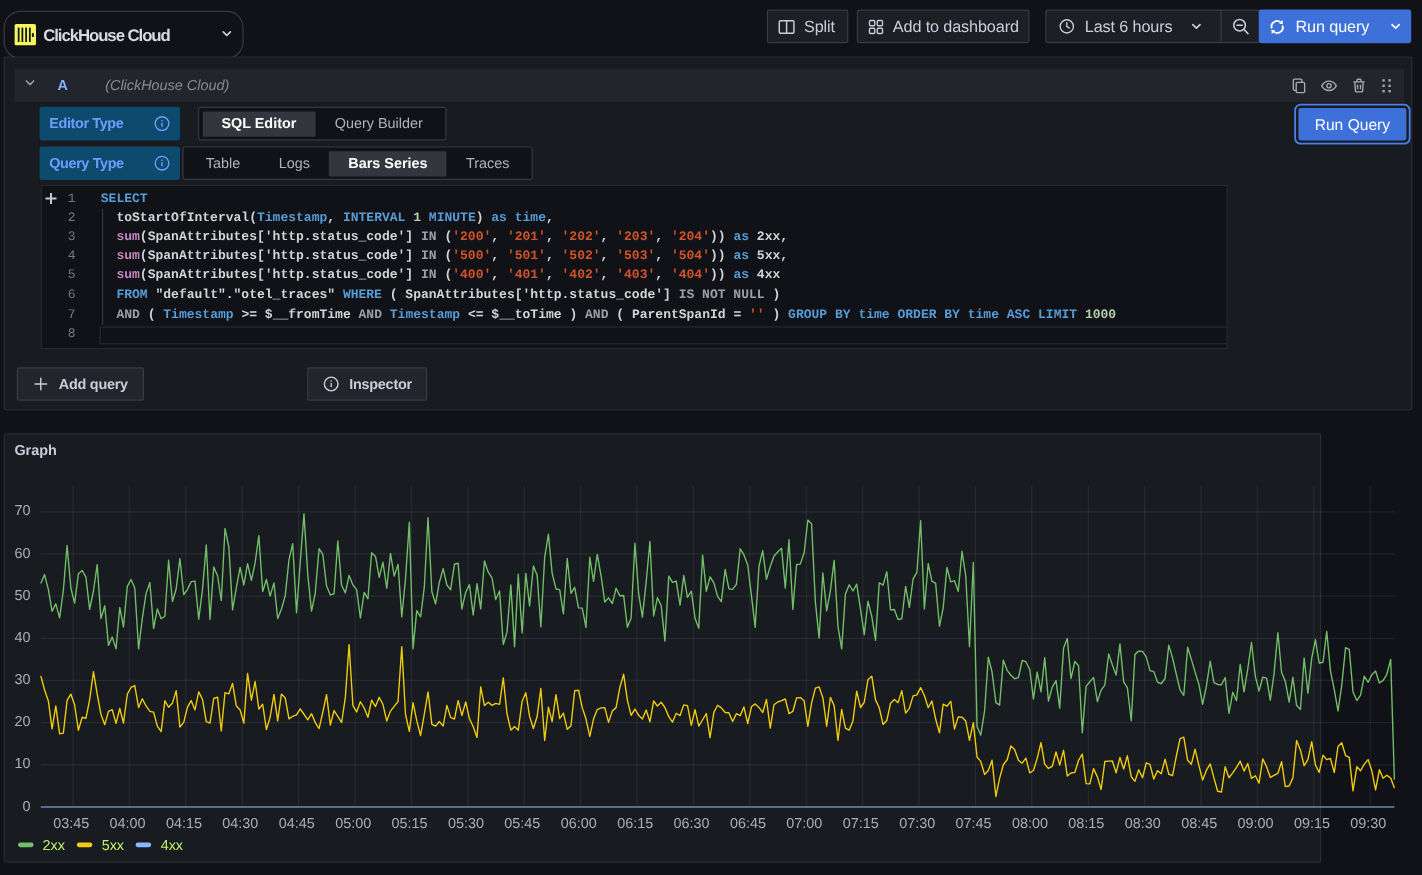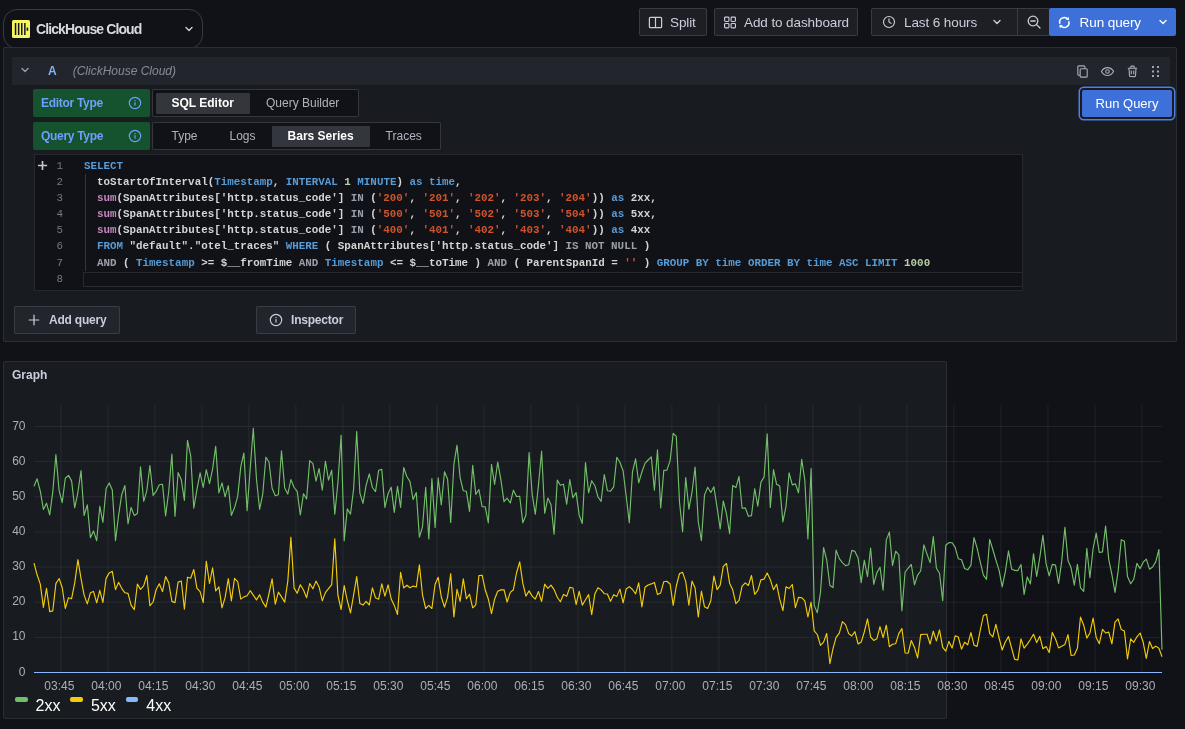--- a/index.html
+++ b/index.html
@@ -7,21 +7,21 @@
 .abs { position:absolute; }
 .btn { position:absolute; height:28px; top:8px; display:flex; align-items:center; gap:7px; white-space:nowrap;
   background:#1d1f25; border:1px solid rgba(204,204,220,0.16); border-radius:2px;
   font-size:13.5px; font-weight:500; color:#ccccdc; padding:0 8px; letter-spacing:-0.1px; }
 .panel { position:absolute; background:#181b1f; border:1px solid rgba(204,204,220,0.10); border-radius:2px; }
 .seg { position:absolute; display:flex; align-items:stretch; background:#111217;
   border:1px solid rgba(204,204,220,0.20); border-radius:2px; height:28px; padding:2.5px; }
 .seg .o { display:flex; align-items:center; padding:0 16px; font-size:12px; color:rgba(204,204,220,0.85); border-radius:2px; white-space:nowrap; }
 .seg .sel { background:#34363d; color:#fff; font-weight:700; border-radius:1px; }
 .seg .go { padding:0 7.5px; letter-spacing:-0.25px; }
-.lbl { position:absolute; height:28px; background:#14532d; display:flex; align-items:center;
+.lbl { position:absolute; height:28px; background:#0c4a6e; display:flex; align-items:center;
   font-size:12px; font-weight:700; letter-spacing:-0.3px; color:#6E9FFF; padding:0 8px; justify-content:space-between; border-radius:2px; }
 .cl { height:16.1px; line-height:16.1px; white-space:pre; }
 .ln { display:inline-block; width:28px; text-align:right; color:#75787f; font-weight:400; }
 .ct { display:inline-block; padding-left:21px; }
 .bbtn { position:absolute; top:258px; white-space:nowrap; height:28px; display:flex; align-items:center; gap:8px;
   background:#22252b; border:1px solid rgba(204,204,220,0.14); border-radius:2px;
   font-size:12px; font-weight:700; color:#ccccdc; padding:0 12px; letter-spacing:-0.2px; }
 </style></head>
 <body>
 
@@ -88,21 +88,21 @@
         <path d="M2 3.5l3 3 3-3" stroke="#fff" stroke-width="1.4" stroke-linecap="round" stroke-linejoin="round"></path>
       </svg></span>
 </div>
 
 <div class="panel" style="left:3px;top:47px;width:1174px;height:295px">
   <div class="abs" style="left:8px;top:9px;width:1158px;height:28px;background:#22252b;display:flex;align-items:center">
     <span style="margin-left:7px"><svg width="12" height="12" viewBox="0 0 12 12">
           <path d="M3 4.5l3 3 3-3" stroke="#9a9ba2" stroke-width="1.4" fill="none" stroke-linecap="round" stroke-linejoin="round"></path>
         </svg></span>
     <span style="margin-left:17px;font-size:12px;font-weight:700;color:#86b2f8">A</span>
-    <span style="margin-left:16px;font-size:12px;font-style:italic;color:rgba(204,204,220,0.6)">(ClickHouse Cloud)</span>
+    <span style="margin-left:31px;font-size:12px;font-style:italic;color:rgba(204,204,220,0.6)">(ClickHouse Cloud)</span>
     <span style="margin-left:auto;display:flex;align-items:center;gap:10px;margin-right:9px">
         <svg width="15" height="15" viewBox="0 0 16 16" fill="none">
           <rect x="5.5" y="5" width="7.5" height="9" rx="1" stroke="#aaabb4" stroke-width="1.2"></rect>
           <path d="M10.5 5V3a1 1 0 0 0-1-1H4a1 1 0 0 0-1 1v8a1 1 0 0 0 1 1h1.5" stroke="#aaabb4" stroke-width="1.2"></path>
         </svg>
         <svg width="15" height="15" viewBox="0 0 16 16" fill="none">
           <path d="M1.5 8s2.4-4.2 6.5-4.2S14.5 8 14.5 8s-2.4 4.2-6.5 4.2S1.5 8 1.5 8z" stroke="#aaabb4" stroke-width="1.2"></path>
           <circle cx="8" cy="8" r="1.9" stroke="#aaabb4" stroke-width="1.2"></circle>
         </svg>
         <svg width="15" height="15" viewBox="0 0 16 16" fill="none">
@@ -119,31 +119,31 @@
             <rect x="7" y="10" width="2" height="2"></rect>
           </g>
         </svg>
       </span>
   </div>
   <div class="lbl" style="left:29px;top:41px;width:117px">Editor Type <svg width="14" height="14" viewBox="0 0 16 16">
         <circle cx="8" cy="8" r="6.5" stroke="#6E9FFF" stroke-width="1.3" fill="none"></circle>
         <rect x="7.35" y="7" width="1.3" height="4" fill="#6E9FFF"></rect>
         <rect x="7.35" y="4.6" width="1.3" height="1.3" fill="#6E9FFF"></rect>
       </svg></div>
-  <div class="seg" style="left:148px;top:41px">
+  <div class="seg" style="left:161px;top:41px">
     <div class="o sel">SQL Editor</div>
       <div class="o">Query Builder</div>
   </div>
   <div class="lbl" style="left:29px;top:74px;width:117px">Query Type <svg width="14" height="14" viewBox="0 0 16 16">
         <circle cx="8" cy="8" r="6.5" stroke="#6E9FFF" stroke-width="1.3" fill="none"></circle>
         <rect x="7.35" y="7" width="1.3" height="4" fill="#6E9FFF"></rect>
         <rect x="7.35" y="4.6" width="1.3" height="1.3" fill="#6E9FFF"></rect>
       </svg></div>
   <div class="seg" style="left:148px;top:74px">
-    <div class="o">Type</div>
+    <div class="o">Table</div>
       <div class="o">Logs</div>
       <div class="o sel">Bars Series</div>
       <div class="o">Traces</div>
   </div>
   <div class="abs" style="left:1078px;top:42px;width:90px;height:27px;background:#3D71D9;border-radius:2px;
        box-shadow:0 0 0 2px #181b1f, 0 0 0 3.5px #4d7fe8;display:flex;align-items:center;justify-content:center;
        font-size:13px;font-weight:500;color:#fff">Run Query</div>
 
   <div class="abs" style="left:30px;top:106px;width:989px;height:137px;background:#111217;border:1px solid rgba(204,204,220,0.12);
        font-family:'Liberation Mono',monospace;font-size:10.85px;font-weight:700;color:#d4d4d4;padding-top:3px;overflow:hidden">
@@ -173,21 +173,21 @@
   <div class="bbtn" style="left:252px">
       <svg width="14" height="14" viewBox="0 0 16 16">
         <circle cx="8" cy="8" r="6.5" stroke="#ccccdc" stroke-width="1.3" fill="none"></circle>
         <rect x="7.35" y="7" width="1.3" height="4" fill="#ccccdc"></rect>
         <rect x="7.35" y="4.6" width="1.3" height="1.3" fill="#ccccdc"></rect>
       </svg>
       <span>Inspector</span>
     </div>
 </div>
 
-<div class="panel" style="left:3px;top:361px;width:944px;height:358px">
+<div class="panel" style="left:3px;top:361px;width:1098px;height:358px">
   <div class="abs" style="left:8px;top:6px;font-size:12px;font-weight:700;color:#ccccdc">Graph</div>
   <svg width="1173" height="358" style="position:absolute;left:0;top:0">
 <g stroke="rgba(204,204,220,0.09)" stroke-width="1">
         <line x1="30" y1="310.5" x2="1158" y2="310.5"></line>
 <line x1="30" y1="275.4" x2="1158" y2="275.4"></line>
 <line x1="30" y1="240.2" x2="1158" y2="240.2"></line>
 <line x1="30" y1="205.0" x2="1158" y2="205.0"></line>
 <line x1="30" y1="169.9" x2="1158" y2="169.9"></line>
 <line x1="30" y1="134.8" x2="1158" y2="134.8"></line>
 <line x1="30" y1="99.6" x2="1158" y2="99.6"></line>
@@ -248,20 +248,20 @@
 <text x="948.3" y="328.0" text-anchor="middle">08:30</text>
 <text x="995.3" y="328.0" text-anchor="middle">08:45</text>
 <text x="1042.3" y="328.0" text-anchor="middle">09:00</text>
 <text x="1089.3" y="328.0" text-anchor="middle">09:15</text>
 <text x="1136.3" y="328.0" text-anchor="middle">09:30</text>
       </g>
 <polyline points="30,310.5 1158,310.5" fill="none" stroke="#8AB8FF" stroke-width="1"></polyline>
 <polyline points="30.0,201.2 33.1,212.8 36.3,222.1 39.4,245.4 42.5,226.3 45.7,249.6 48.8,248.9 51.9,221.6 55.1,216.5 58.2,225.5 61.3,246.5 64.5,235.7 67.6,236.7 70.7,221.1 73.9,197.7 77.0,216.4 80.1,233.1 83.3,241.9 86.4,230.8 89.5,229.4 92.7,240.8 95.8,228.4 98.9,240.5 102.1,216.4 105.2,210.9 108.3,209.3 111.5,227.6 114.6,220.3 117.7,226.3 120.9,230.8 124.0,231.4 127.1,243.1 130.3,247.7 133.4,222.0 136.5,227.4 139.7,223.9 142.8,213.5 145.9,243.8 149.1,240.0 152.2,227.5 155.3,221.8 158.5,229.6 161.6,214.6 164.7,220.7 167.9,239.4 171.0,240.6 174.1,220.1 177.3,219.0 180.4,247.2 183.5,215.2 186.7,216.2 189.8,207.5 192.9,226.1 196.1,229.7 199.2,240.6 202.3,199.2 205.5,221.5 208.6,205.9 211.7,228.9 214.9,224.9 218.0,245.9 221.1,235.7 224.3,216.7 227.4,238.8 230.5,216.4 233.7,219.7 236.8,237.1 239.9,234.9 243.1,233.8 246.2,228.7 249.3,233.2 252.5,237.9 255.6,232.7 258.7,240.1 261.9,245.1 265.0,231.5 268.1,216.9 271.3,242.2 274.4,230.1 277.5,234.9 280.7,240.1 283.8,219.1 286.9,175.2 290.1,226.1 293.2,231.3 296.3,222.8 299.5,228.0 302.6,235.7 305.7,221.5 308.9,226.8 312.0,219.1 315.1,224.9 318.3,238.9 321.4,230.6 324.5,226.6 327.7,222.6 330.8,176.9 333.9,233.2 337.1,247.5 340.2,223.6 343.3,238.5 346.5,250.9 349.6,233.1 352.7,214.6 355.9,241.6 359.0,243.1 362.1,239.3 365.3,243.0 368.4,225.8 371.5,235.8 374.7,237.2 377.8,221.9 380.9,234.2 384.1,222.9 387.2,237.0 390.3,243.4 393.5,252.5 396.6,210.4 399.7,226.0 402.9,223.2 406.0,225.8 409.1,224.1 412.3,225.0 415.4,202.9 418.5,232.8 421.7,246.5 424.8,243.4 427.9,246.5 431.1,222.3 434.2,215.3 437.3,235.0 440.5,245.1 443.6,235.1 446.7,211.7 449.9,255.0 453.0,227.4 456.1,239.4 459.3,216.9 462.4,236.8 465.5,232.2 468.7,245.8 471.8,242.8 474.9,213.6 478.1,213.2 481.2,227.7 484.3,237.0 487.5,251.6 490.6,237.2 493.7,229.3 496.9,227.9 500.0,227.7 503.1,240.0 506.3,230.4 509.4,227.7 512.5,211.0 515.7,199.9 518.8,221.2 521.9,234.1 525.1,228.9 528.2,234.1 531.3,237.1 534.5,229.6 537.6,239.5 540.7,222.2 543.9,226.4 547.0,223.2 550.1,227.6 553.3,235.2 556.4,239.8 559.5,232.4 562.7,234.3 565.8,225.4 568.9,226.0 572.1,242.5 575.2,229.4 578.3,243.1 581.5,237.8 584.6,232.6 587.7,252.7 590.9,231.7 594.0,225.7 597.1,227.9 600.3,231.7 603.4,232.0 606.5,239.3 609.7,232.7 612.8,234.4 615.9,227.1 619.1,240.9 622.2,227.0 625.3,224.6 628.5,227.5 631.6,231.8 634.7,220.9 637.9,244.8 641.0,225.3 644.1,223.0 647.3,221.9 650.4,220.5 653.5,232.6 656.7,230.9 659.8,219.7 662.9,219.3 666.1,222.0 669.2,243.3 672.3,224.0 675.5,211.5 678.6,210.4 681.7,219.4 684.9,243.2 688.0,219.1 691.1,226.1 694.3,255.0 697.4,229.2 700.5,244.8 703.7,246.4 706.8,238.8 709.9,214.0 713.1,227.6 716.2,223.2 719.3,204.4 722.5,201.5 725.6,221.2 728.7,227.8 731.9,241.7 735.0,238.4 738.1,224.1 741.3,220.9 744.4,223.5 747.5,213.5 750.7,232.3 753.8,228.3 756.9,217.9 760.1,217.1 763.2,211.0 766.3,217.6 769.5,227.7 772.6,222.2 775.7,237.2 778.9,248.6 782.0,224.8 785.1,226.5 788.3,222.5 791.4,245.6 794.5,235.4 797.7,235.7 800.8,238.9 803.9,255.0 807.1,240.2 810.2,268.8 813.3,272.5 816.5,283.4 819.6,280.1 822.7,271.5 825.9,301.7 829.0,286.7 832.1,275.3 835.3,271.1 838.4,259.7 841.5,262.6 844.7,271.6 847.8,274.0 850.9,269.7 854.1,282.0 857.2,280.1 860.3,270.0 863.5,256.8 866.6,275.0 869.7,278.4 872.9,276.7 876.0,264.7 879.1,275.6 882.3,263.2 885.4,284.7 888.5,282.2 891.7,281.7 894.8,271.6 897.9,266.5 901.1,291.0 904.2,291.2 907.3,278.5 910.5,285.4 913.6,295.9 916.7,272.6 919.9,272.3 923.0,272.2 926.1,282.0 929.3,269.2 932.4,278.9 935.5,267.8 938.7,285.3 941.8,289.1 944.9,279.4 948.1,286.1 951.2,273.8 954.3,275.0 957.5,287.2 960.6,280.2 963.7,282.8 966.9,270.6 970.0,283.2 973.1,284.4 976.3,268.0 979.4,253.5 982.5,252.3 985.7,271.6 988.8,274.8 991.9,262.3 995.1,276.0 998.2,288.0 1001.3,280.0 1004.5,274.6 1007.6,286.2 1010.7,297.4 1013.9,298.0 1017.0,276.9 1020.1,286.1 1023.3,282.1 1026.4,277.5 1029.5,272.3 1032.7,280.6 1035.8,274.3 1038.9,286.7 1042.1,284.5 1045.2,290.6 1048.3,270.4 1051.5,277.0 1054.6,285.9 1057.7,284.2 1060.9,282.4 1064.0,272.7 1067.1,293.5 1070.3,293.0 1073.4,286.2 1076.5,255.1 1079.7,263.2 1082.8,276.1 1085.9,271.0 1089.1,256.1 1092.2,275.5 1095.3,281.7 1098.5,267.3 1101.6,271.0 1104.7,270.1 1107.9,281.8 1111.0,260.1 1114.1,256.9 1117.3,267.6 1120.4,269.1 1123.5,297.0 1126.7,276.9 1129.8,280.3 1132.9,274.8 1136.1,271.0 1139.2,280.3 1142.3,296.3 1145.5,279.5 1148.6,286.5 1151.7,284.1 1154.9,286.3 1158.0,294.7" fill="none" stroke="#F2CC0C" stroke-width="1.15" stroke-linejoin="round"></polyline>
 <polyline points="30.0,124.2 33.1,116.8 36.3,129.1 39.4,147.4 42.5,141.2 45.7,152.9 48.8,129.9 51.9,92.6 55.1,128.4 58.2,140.6 61.3,116.2 64.5,113.4 67.6,118.9 70.7,145.8 73.9,130.3 77.0,108.6 80.1,153.5 83.3,142.8 86.4,175.8 89.5,168.9 92.7,178.7 95.8,144.2 98.9,160.5 102.1,126.6 105.2,120.9 108.3,128.0 111.5,178.7 114.6,153.3 117.7,132.7 120.9,123.5 124.0,161.8 127.1,145.4 130.3,153.6 133.4,151.5 136.5,104.9 139.7,139.3 142.8,128.8 145.9,103.5 149.1,133.4 152.2,129.3 155.3,122.7 158.5,122.3 161.6,153.9 164.7,129.8 167.9,92.1 171.0,154.3 174.1,110.5 177.3,117.8 180.4,138.4 183.5,78.4 186.7,93.9 189.8,146.2 192.9,127.9 196.1,110.9 199.2,125.5 202.3,107.7 205.5,121.7 208.6,107.1 211.7,84.4 214.9,130.9 218.0,120.9 221.1,134.8 224.3,123.7 227.4,153.4 230.5,145.8 233.7,134.4 236.8,104.6 239.9,91.0 243.1,148.6 246.2,106.6 249.3,66.2 252.5,117.2 255.6,147.3 258.7,132.4 261.9,95.2 265.0,100.0 268.1,126.2 271.3,133.8 274.4,132.8 277.5,88.8 280.7,125.9 283.8,132.1 286.9,117.5 290.1,125.5 293.2,129.4 296.3,153.0 299.5,131.7 302.6,137.0 305.7,98.6 308.9,101.7 312.0,119.2 315.1,106.5 318.3,128.2 321.4,99.2 324.5,118.1 327.7,108.3 330.8,152.1 333.9,120.7 337.1,73.2 340.2,178.7 343.3,146.9 346.5,152.1 349.6,127.1 352.7,69.5 355.9,131.1 359.0,141.3 362.1,123.4 365.3,111.8 368.4,125.5 371.5,129.6 374.7,108.2 377.8,107.4 380.9,145.5 384.1,131.5 387.2,125.2 390.3,150.5 393.5,124.4 396.6,145.4 399.7,105.5 402.9,114.8 406.0,119.6 409.1,137.6 412.3,130.5 415.4,175.1 418.5,164.8 421.7,125.4 424.8,177.0 427.9,116.5 431.1,165.4 434.2,115.8 437.3,143.0 440.5,109.7 443.6,117.3 446.7,160.4 449.9,102.4 453.0,83.2 456.1,115.6 459.3,128.8 462.4,129.3 465.5,149.5 468.7,103.4 471.8,132.4 474.9,127.5 478.1,144.6 481.2,144.8 484.3,160.9 487.5,102.4 490.6,122.5 493.7,100.0 496.9,117.8 500.0,139.7 503.1,136.2 506.3,141.0 509.4,128.2 512.5,134.5 515.7,134.2 518.8,160.7 521.9,153.2 525.1,90.6 528.2,132.4 531.3,152.3 534.5,122.9 537.6,89.2 540.7,151.3 543.9,136.1 547.0,142.8 550.1,172.3 553.3,118.1 556.4,123.3 559.5,122.2 562.7,142.3 565.8,117.5 568.9,135.8 572.1,130.6 575.2,153.2 578.3,161.5 581.5,100.6 584.6,130.8 587.7,118.7 590.9,123.7 594.0,135.0 597.1,139.4 600.3,112.5 603.4,128.7 606.5,129.1 609.7,124.9 612.8,95.3 615.9,100.2 619.1,108.8 622.2,134.3 625.3,160.8 628.5,109.9 631.6,96.8 634.7,120.8 637.9,110.0 641.0,101.4 644.1,98.0 647.3,94.9 650.4,128.1 653.5,87.8 656.7,145.9 659.8,108.4 662.9,108.1 666.1,98.6 669.2,71.4 672.3,74.4 675.5,140.0 678.6,169.8 681.7,115.5 684.9,147.1 688.0,130.2 691.1,105.0 694.3,160.0 697.4,178.7 700.5,133.1 703.7,125.3 706.8,130.5 709.9,124.8 713.1,145.6 716.2,166.9 719.3,139.0 722.5,151.9 725.6,171.7 728.7,123.6 731.9,125.6 735.0,114.5 738.1,146.2 741.3,145.9 744.4,154.3 747.5,153.6 750.7,126.7 753.8,144.2 756.9,120.4 760.1,114.9 763.2,71.9 766.3,145.5 769.5,107.6 772.6,122.3 775.7,124.1 778.9,159.9 782.0,144.5 785.1,110.9 788.3,122.9 791.4,121.9 794.5,130.8 797.7,97.4 800.8,118.0 803.9,177.0 807.1,106.6 810.2,243.4 813.3,250.7 816.5,230.4 819.6,185.6 822.7,198.0 825.9,223.5 829.0,225.6 832.1,188.1 835.3,196.6 838.4,200.7 841.5,203.6 844.7,202.7 847.8,188.4 850.9,189.4 854.1,195.9 857.2,220.6 860.3,198.2 863.5,214.6 866.6,186.0 869.7,222.3 872.9,210.6 876.0,205.2 879.1,228.1 882.3,177.9 885.4,170.1 888.5,203.5 891.7,189.2 894.8,192.8 897.9,248.6 901.1,210.0 904.2,206.1 907.3,202.5 910.5,222.8 913.6,213.1 916.7,209.0 919.9,182.9 923.0,192.1 926.1,200.6 929.3,174.6 932.4,206.3 935.5,211.2 938.7,238.6 941.8,183.3 944.9,180.6 948.1,180.8 951.2,185.4 954.3,196.8 957.5,197.7 960.6,206.5 963.7,207.8 966.9,203.4 970.0,175.6 973.1,186.2 976.3,200.1 979.4,213.1 982.5,217.4 985.7,177.4 988.8,187.5 991.9,198.1 995.1,208.3 998.2,224.9 1001.3,209.9 1004.5,188.9 1007.6,206.9 1010.7,208.4 1013.9,208.6 1017.0,202.6 1020.1,232.4 1023.3,214.9 1026.4,221.9 1029.5,191.7 1032.7,214.5 1035.8,195.5 1038.9,173.4 1042.1,201.6 1045.2,213.9 1048.3,202.4 1051.5,203.1 1054.6,221.5 1057.7,199.4 1060.9,165.3 1064.0,198.5 1067.1,205.8 1070.3,223.1 1073.4,202.4 1076.5,225.9 1079.7,229.3 1082.8,186.3 1085.9,215.7 1089.1,186.5 1092.2,171.1 1095.3,190.5 1098.5,189.9 1101.6,164.1 1104.7,197.1 1107.9,212.6 1111.0,230.5 1114.1,209.3 1117.3,177.7 1120.4,179.3 1123.5,214.6 1126.7,221.8 1129.8,217.2 1132.9,201.4 1136.1,206.6 1139.2,200.2 1142.3,197.1 1145.5,207.2 1148.6,205.0 1151.7,199.9 1154.9,187.5 1158.0,287.7" fill="none" stroke="#73BF69" stroke-width="1.15" stroke-linejoin="round"></polyline>
 </svg>
-  <div class="abs" style="left:11px;top:335px;display:flex;font-size:16px;color:#ffffff">
+  <div class="abs" style="left:11px;top:335px;display:flex;align-items:center;font-size:12px;color:#bef264">
     <span style="width:12.5px;height:4.5px;border-radius:2px;background:#73BF69;margin-right:8px"></span>
       <span>2xx</span>
     <span style="width:12.5px;height:4.5px;border-radius:2px;background:#F2CC0C;margin-left:10px;margin-right:8px"></span>
       <span>5xx</span>
     <span style="width:12.5px;height:4.5px;border-radius:2px;background:#8AB8FF;margin-left:10px;margin-right:8px"></span>
       <span>4xx</span>
   </div>
 </div>
 </body></html>

